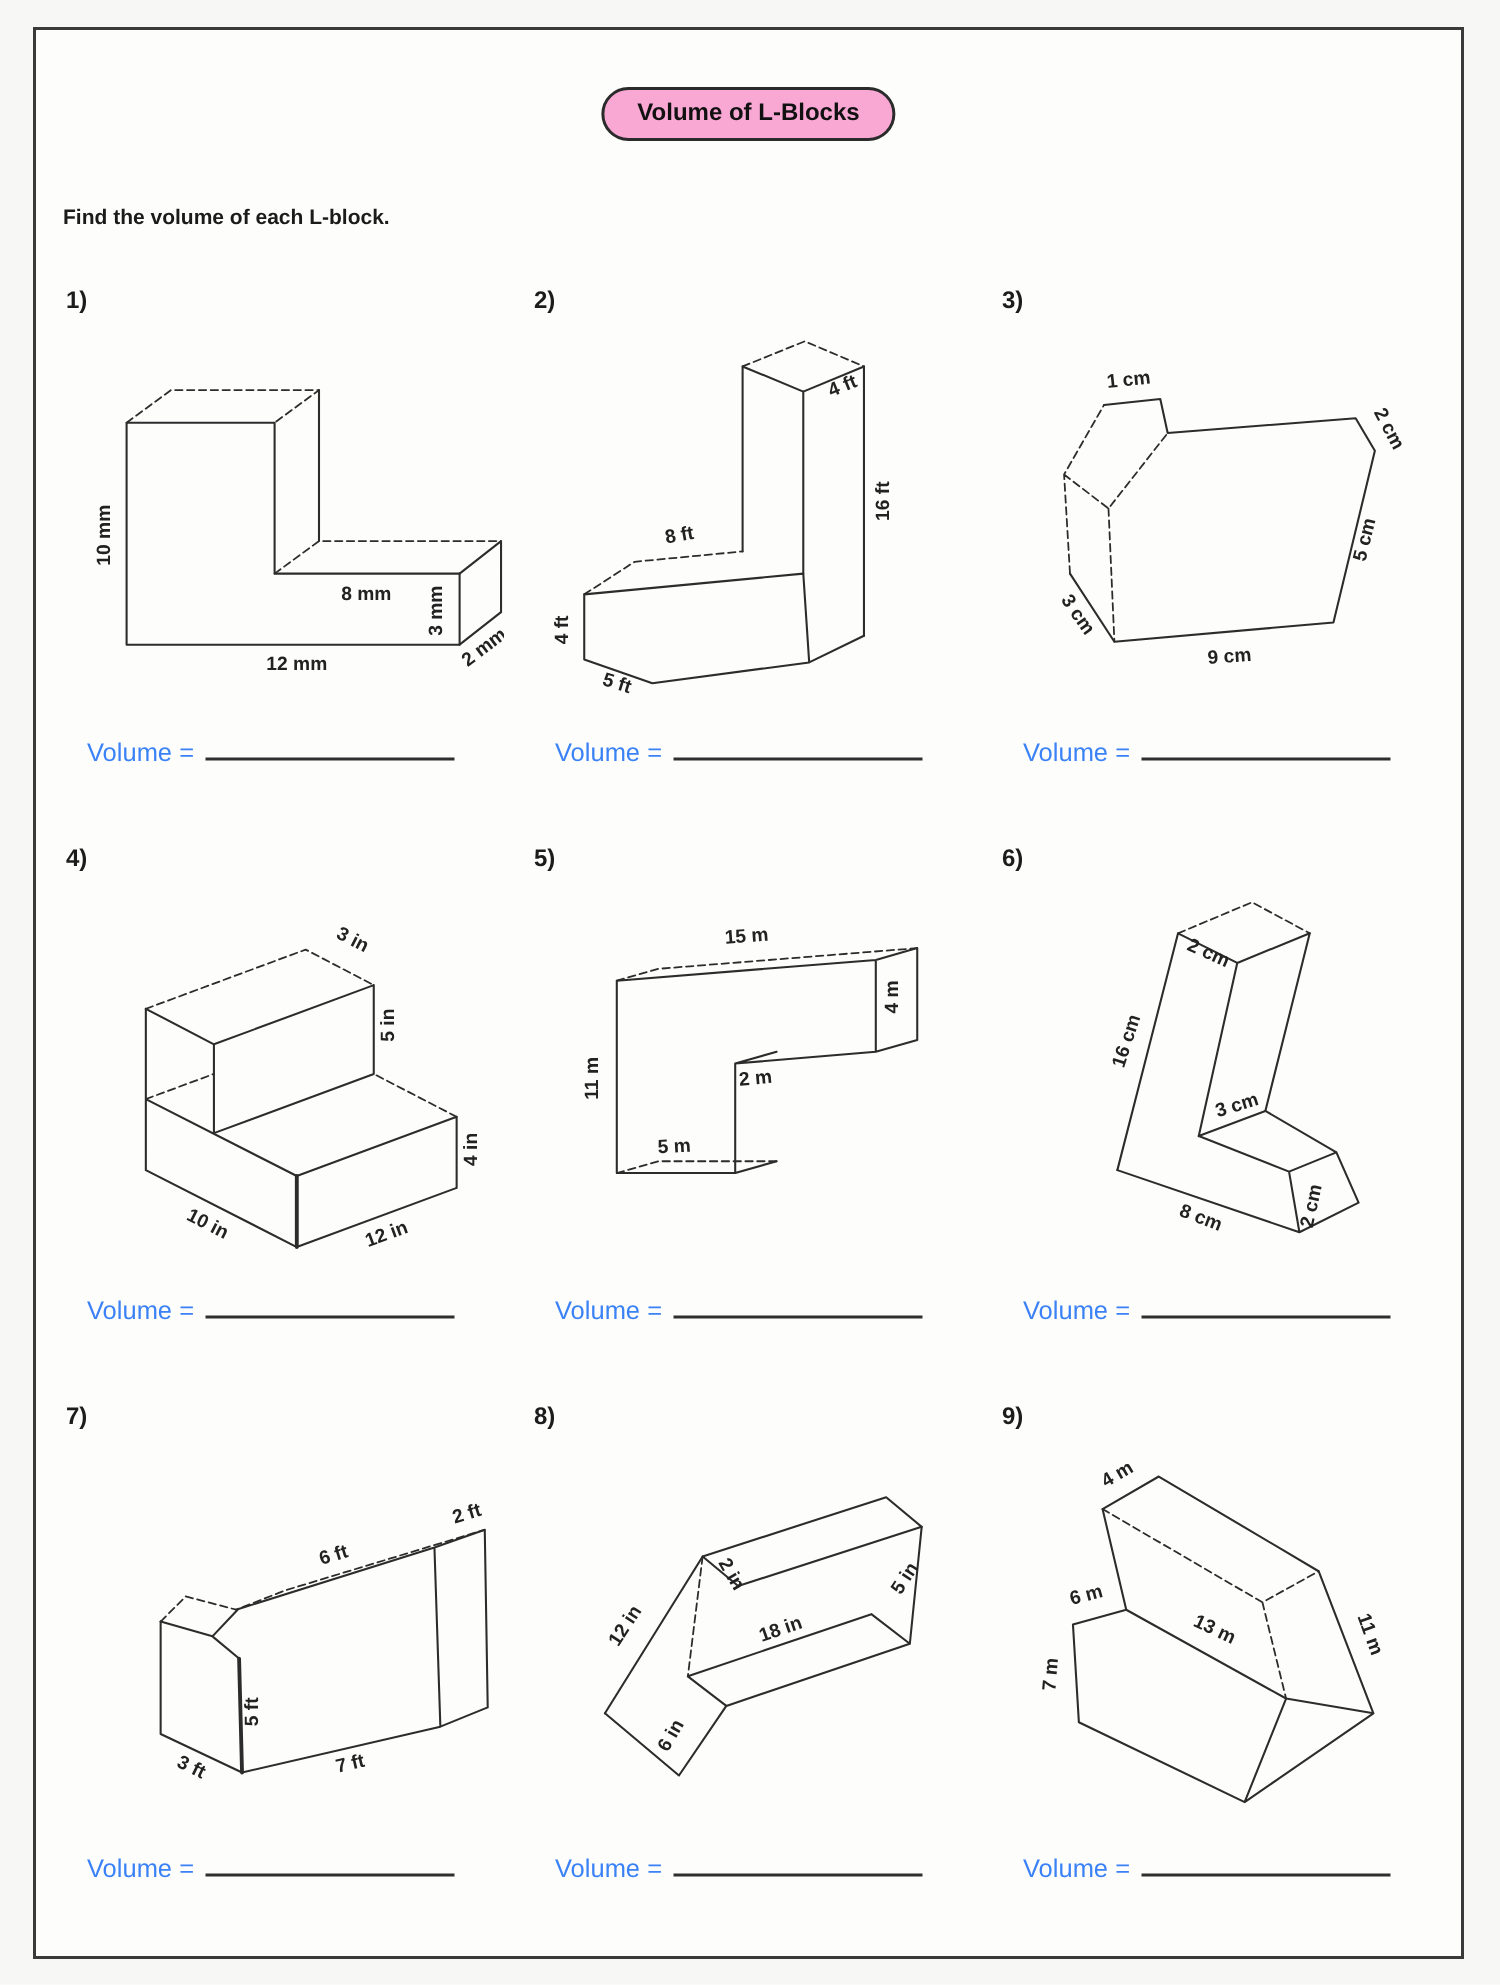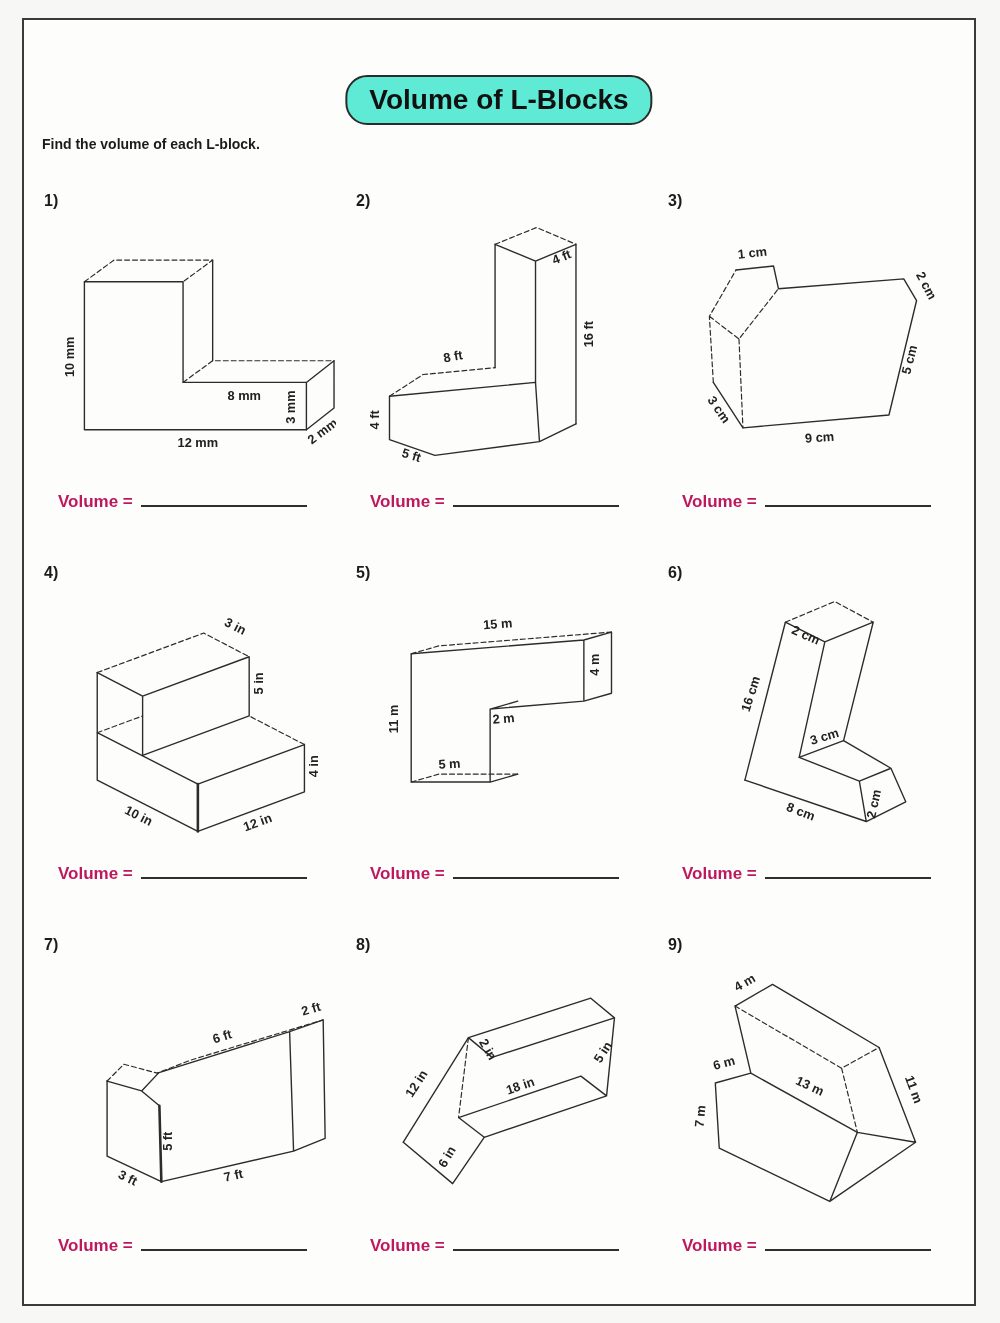--- a/index.html
+++ b/index.html
@@ -7,42 +7,42 @@
     width:1000px;height:1323px;position:relative;
     background:#f7f7f5;
     font-family:"Liberation Sans", sans-serif;
     color:#1c1c1c;
   }
   .frame{
     position:absolute;left:22px;top:18px;width:954px;height:1288px;
     border:2px solid #3a3a3a;background:#fdfdfc;box-sizing:border-box;
   }
   .title-pill{
-    position:absolute;top:55px;left:50%;transform:translateX(-50%);
+    position:absolute;top:38px;left:50%;transform:translateX(-50%);
     border:2px solid #2b2b2b;border-radius:22px;
-    padding:7px 22px;font-size:28px;font-weight:bold;color:#111;
-    background:#5eead4;white-space:nowrap;
+    padding:7px 22px;font-size:16px;font-weight:bold;color:#111;
+    background:#f9a8d4;white-space:nowrap;
   }
   .instruction{
     position:absolute;left:18px;top:116px;
     font-size:14px;font-weight:600;color:#1b1b1b;
   }
   .grid{
     position:absolute;left:8px;top:160px;width:936px;
     display:grid;grid-template-columns:1fr 1fr 1fr;grid-auto-rows:372px;
   }
   .cell{position:relative;padding:0 4px;box-sizing:border-box;}
   .prob-num{font-size:16px;font-weight:600;margin:12px 0 0 8px;}
   svg.figure{display:block;width:296px;height:256px;margin:2px auto 0;}
   .figure path{fill:none;stroke:#2c2c2c;stroke-width:1.4;stroke-linejoin:round;stroke-linecap:round;}
   .figure path.dash{stroke-dasharray:5 3;stroke-width:1.2;}
   .figure path.bold{stroke-width:2.6;}
   .figure text{font:700 13px "Liberation Sans", sans-serif;fill:#222;text-anchor:middle;}
   .volume-row{position:absolute;left:26px;top:312px;white-space:nowrap;}
-  .vol-label{font-size:17px;font-weight:700;color:#be185d;}
+  .vol-label{font-size:17px;font-weight:400;color:#3b82f6;}
   .vol-line{
     display:inline-block;width:166px;height:12px;margin-left:8px;
     border-bottom:2px solid #2f2f2f;
   }
 </style>
 </head>
 <body>
 
 <div class="frame">
 

